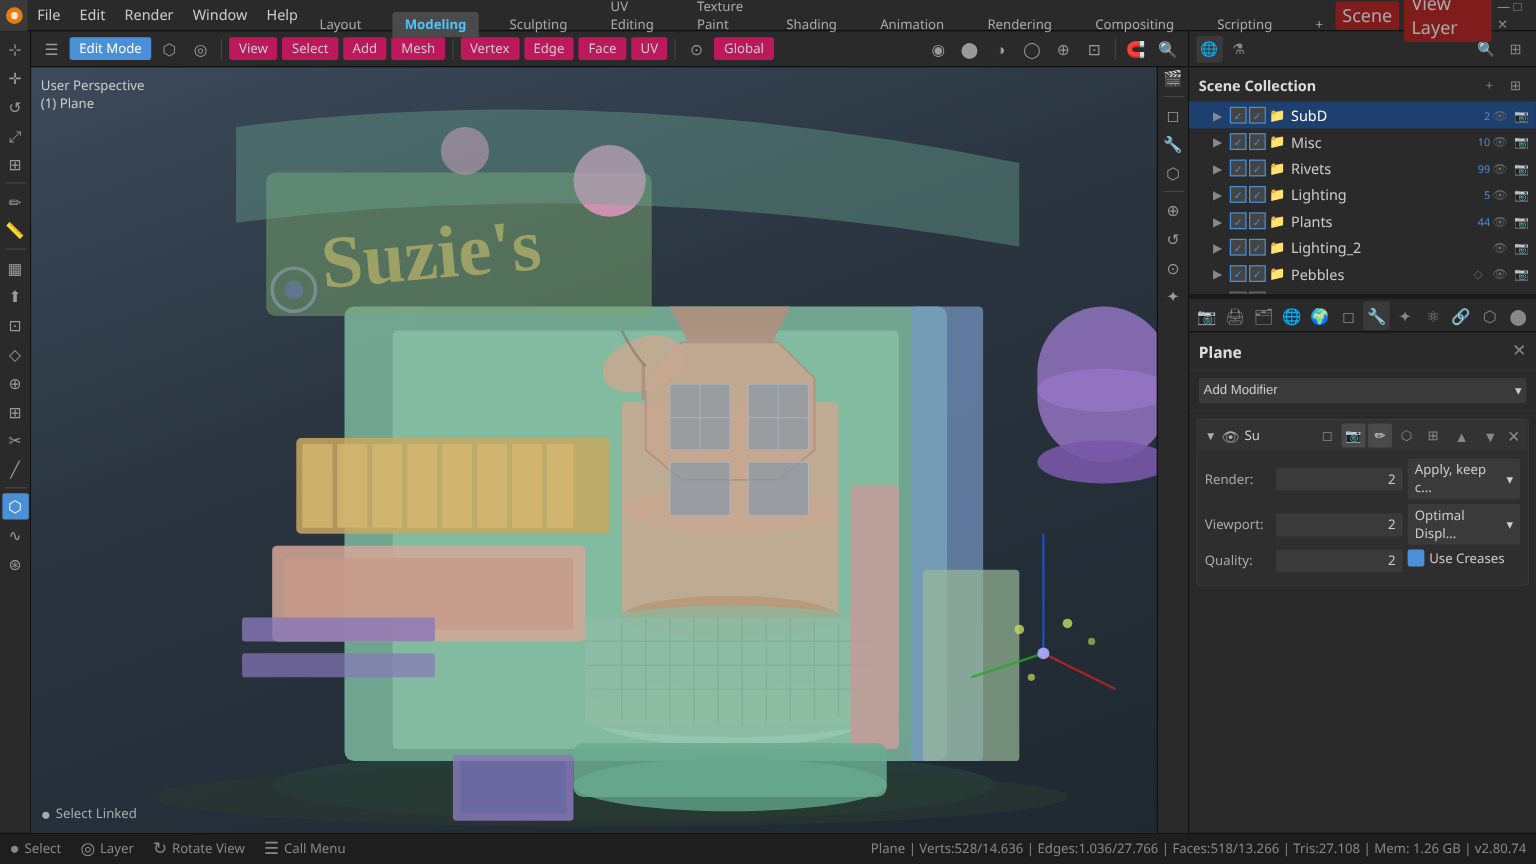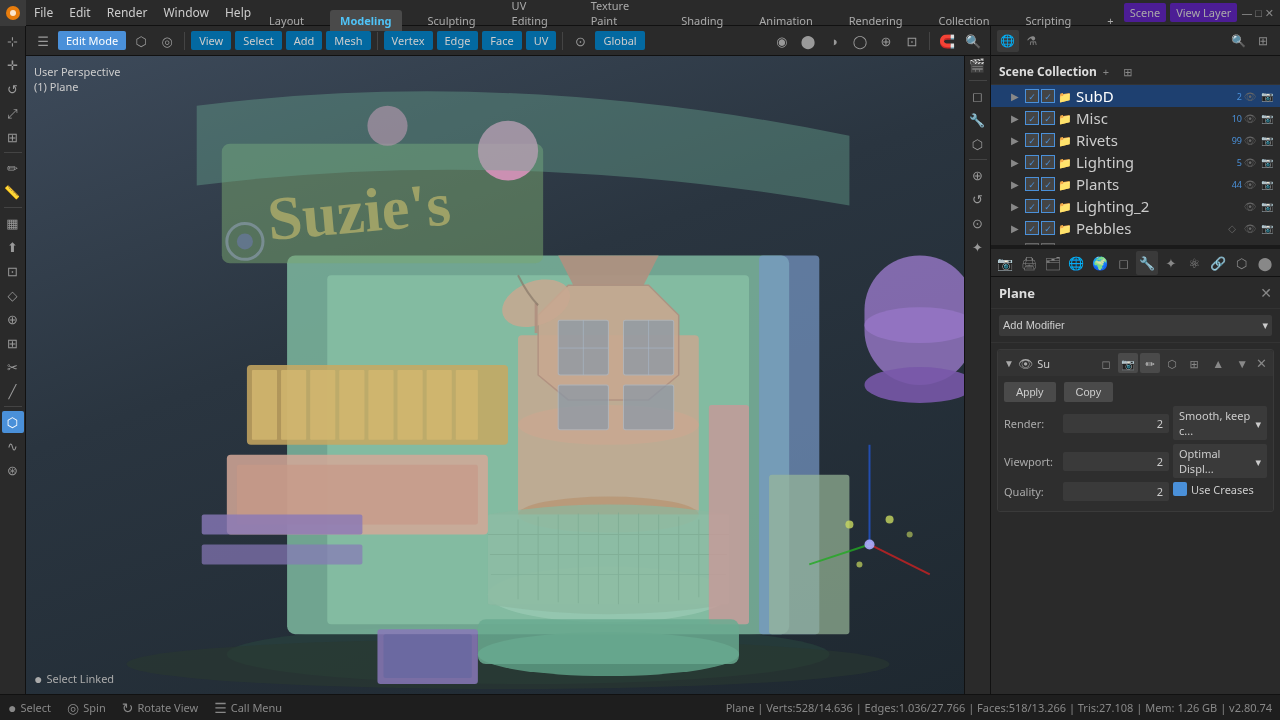--- a/index.html
+++ b/index.html
@@ -61,23 +61,23 @@
     }
     .workspace-tab.active.modeling { color: #4fc3f7; }
     .menu-right {
       display: flex;
       align-items: center;
       gap: 4px;
       padding-right: 6px;
     }
     .menu-right-item {
       padding: 2px 6px;
-      font-size: 11px;
+      font-size: 15px;
       color: #aaa;
-      background: #4c1d95;
+      background: #7f1d1d;
       border-radius: 2px;
       cursor: pointer;
     }
 
     
     #main-layout {
       display: flex;
       height: calc(720px - 26px - 26px);
       position: relative;
     }
@@ -123,21 +123,21 @@
       background: #2a2a2a;
       border-bottom: 1px solid #111;
       display: flex;
       align-items: center;
       gap: 4px;
       padding: 0 6px;
       z-index: 10;
     }
     .vp-btn {
       padding: 2px 8px;
-      background: #0369a1;
+      background: #be185d;
       border-radius: 2px;
       font-size: 11px;
       color: #ccc;
       cursor: pointer;
       white-space: nowrap;
     }
     .vp-btn.active { background: #4a90d9; color: #fff; }
     .vp-separator {
       width: 1px;
       height: 18px;
@@ -224,21 +224,21 @@
       color: #888;
       cursor: pointer;
     }
     .rp-icon-btn.active { background: #3a3a3a; color: #ddd; }
 
     
     .sc-header {
       padding: 6px 8px 4px 8px;
       display: flex;
       align-items: center;
-      justify-content: flex-start;
+      justify-content: space-between;
       border-bottom: 1px solid #333;
     }
     .sc-title {
       font-size: 12px;
       font-weight: bold;
       color: #ddd;
     }
     .sc-icons {
       display: flex;
       gap: 4px;
@@ -302,21 +302,21 @@
       height: 16px;
       margin-right: 3px;
       font-size: 11px;
       display: flex;
       align-items: center;
       justify-content: center;
       flex-shrink: 0;
     }
     .ci-name {
       flex: 1;
-      font-size: 15px;
+      font-size: 12px;
       color: #ccc;
       overflow: hidden;
       text-overflow: ellipsis;
       white-space: nowrap;
     }
     .ci-name.active-selected { color: #fff; }
     .ci-badge {
       font-size: 9px;
       color: #4a90d9;
       margin-left: 2px;
@@ -659,21 +659,21 @@
 
   <div class="workspace-tabs">
     <div class="workspace-tab">Layout</div>
     <div class="workspace-tab active modeling">Modeling</div>
     <div class="workspace-tab">Sculpting</div>
     <div class="workspace-tab">UV Editing</div>
     <div class="workspace-tab">Texture Paint</div>
     <div class="workspace-tab">Shading</div>
     <div class="workspace-tab">Animation</div>
     <div class="workspace-tab">Rendering</div>
-    <div class="workspace-tab">Collection</div>
+    <div class="workspace-tab">Compositing</div>
     <div class="workspace-tab">Scripting</div>
     <div class="workspace-tab">+</div>
   </div>
 
   <div class="menu-right">
     <div class="menu-right-item">Scene</div>
     <div class="menu-right-item">View Layer</div>
     <div style="font-size:11px;color:#888;cursor:pointer;">— □ ✕</div>
   </div>
 </div>
@@ -1049,33 +1049,29 @@
               <div class="mod-type-icon">⬡</div>
               <div class="mod-type-icon">⊞</div>
             </div>
             <div class="mod-action-btn">▲</div>
             <div class="mod-action-btn">▼</div>
             <div class="mod-close-btn">✕</div>
           </div>
 
           <div class="modifier-body">
 
-            <div class="mod-row">
-              <button class="apply-btn">Apply</button>
-              <button class="copy-btn">Copy</button>
-            </div>
 
 
 
             <div class="mod-row">
               <span class="prop-label-wide">Render:</span>
               <div class="prop-value">2</div>
               <div class="options-col">
                 <div class="option-dropdown">
-                  <span>Smooth, keep c...</span>
+                  <span>Apply, keep c...</span>
                   <span style="margin-left:4px;">▾</span>
                 </div>
               </div>
             </div>
 
             <div class="mod-row">
               <span class="prop-label-wide">Viewport:</span>
               <div class="prop-value">2</div>
               <div class="options-col">
                 <div class="option-dropdown">
@@ -1104,21 +1100,21 @@
 
 </div>
 
 <div id="bottom-bar">
   <div class="bb-item">
     <span style="font-size:14px;color:#888;">●</span>
     <span>Select</span>
   </div>
   <div class="bb-item">
     <span style="font-size:14px;color:#888;">◎</span>
-    <span>Spin</span>
+    <span>Layer</span>
   </div>
   <div class="bb-item">
     <span style="font-size:14px;color:#888;">↻</span>
     <span>Rotate View</span>
   </div>
   <div class="bb-item">
     <span style="font-size:14px;color:#888;">☰</span>
     <span>Call Menu</span>
   </div>
   <div class="bb-stats">Plane | Verts:528/14.636 | Edges:1.036/27.766 | Faces:518/13.266 | Tris:27.108 | Mem: 1.26 GB | v2.80.74</div>

